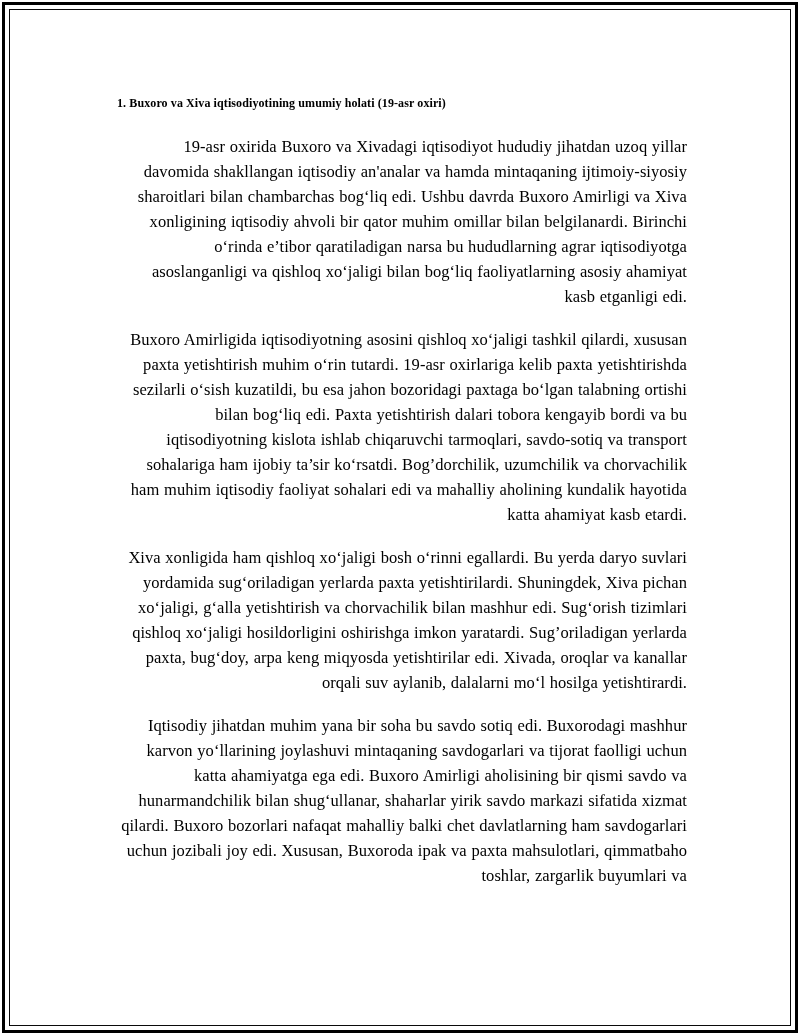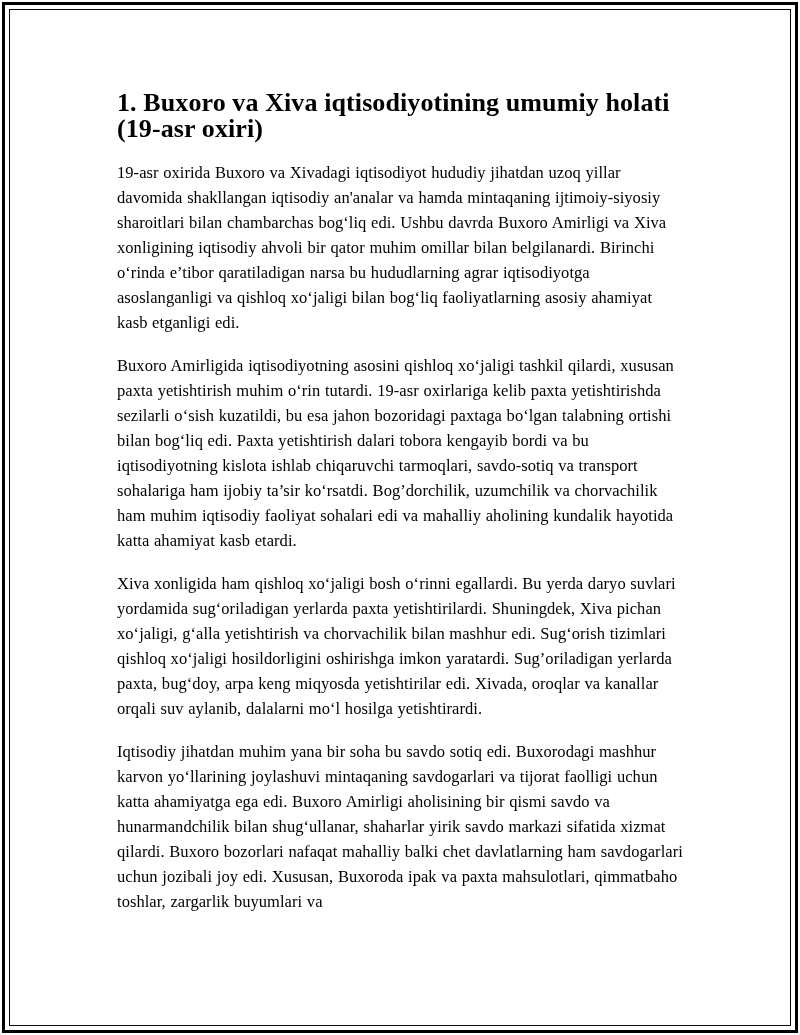--- a/index.html
+++ b/index.html
@@ -27,31 +27,31 @@
     border: 1px solid #0a0a0a;
     pointer-events: none;
   }
   .content {
     position: absolute;
     top: 90px;
     left: 117px;
     width: 570px;
   }
   h1.doc-title {
-    font-size: 26px;
+    font-size: 12px;
     line-height: 26px;
     font-weight: bold;
     margin: 0 0 18px 0;
     letter-spacing: 0.1px;
   }
   p.doc-para {
     font-size: 16.5px;
     line-height: 25px;
     margin: 0 0 18px 0;
-    text-align: left;
+    text-align: right;
     letter-spacing: 0.05px;
     word-spacing: 0.5px;
   }
 </style>
 </head>
 <body>
 
 <div class="outer-frame"></div>
 <div class="inner-frame"></div>
 

